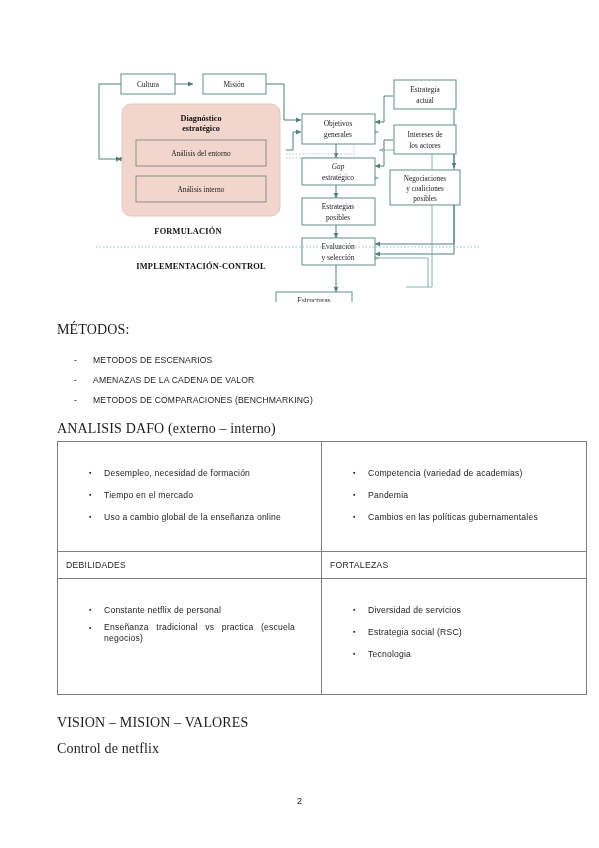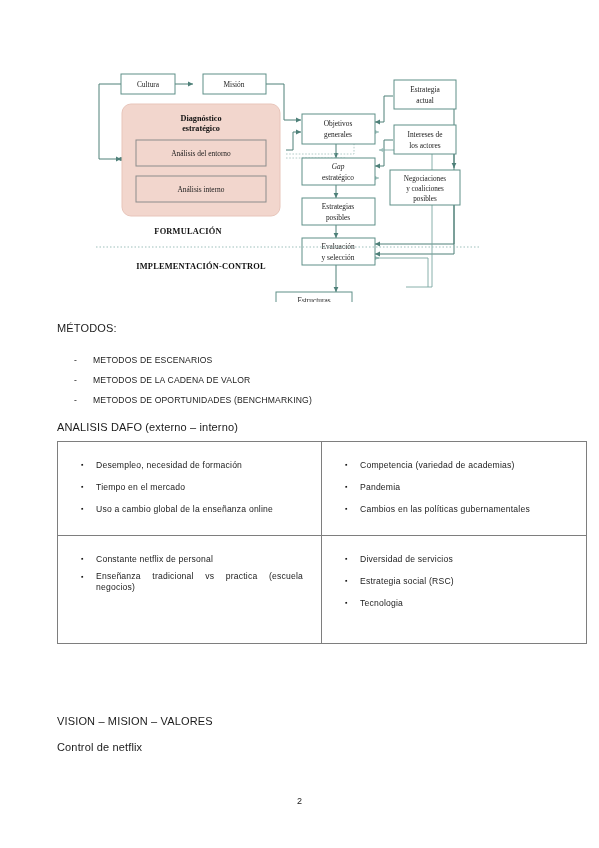--- a/index.html
+++ b/index.html
@@ -48,22 +48,22 @@
     font-family: "Liberation Serif", serif;
     font-size: 8.4px;
     font-weight: bold;
     fill: #111111;
     letter-spacing: 0.2px;
   }
 
   
   .doc-text {
     position: absolute;
-    font-family: Liberation Sans, sans-serif;
-    font-size: 11px;
+    font-family: Liberation Serif, serif;
+    font-size: 14px;
     color: #1b1b1b;
     letter-spacing: 0.15px;
     white-space: nowrap;
   }
   #methods-heading { left: 57px; top: 322px; }
   .method-item {
     position: absolute;
     left: 74px;
     font-family: "Liberation Sans", sans-serif;
     font-size: 8.6px;
@@ -102,21 +102,21 @@
     padding-left: 8px !important;
     font-family: "Liberation Sans", sans-serif;
     font-size: 8.6px;
     letter-spacing: 0.3px;
     color: #1b1b1b;
   }
   .swot-body {
     padding: 9px 10px 12px 10px !important;
   }
   .swot-list {
-    margin: 4px;
+    margin: 12px;
     padding: 0 4px 0 24px;
     list-style: none;
   }
   .swot-list li {
     position: relative;
     font-family: "Liberation Sans", sans-serif;
     font-size: 8.6px;
     color: #1b1b1b;
     letter-spacing: 0.2px;
     line-height: 20px;
@@ -294,24 +294,24 @@
     <text class="dg-phase-label" x="113" y="207" text-anchor="middle">IMPLEMENTACIÓN-CONTROL</text>
   </svg>
 </div>
 
 <div class="doc-text" id="methods-heading">MÉTODOS:</div>
 
 <div class="method-item" id="method-0">
   <span class="dash">-</span><span>METODOS DE ESCENARIOS</span>
 </div>
 <div class="method-item" id="method-1">
-  <span class="dash">-</span><span>METODOS DE LA CADENA DE VALOR</span>
+  <span class="dash">-</span><span>AMENAZAS DE LA CADENA DE VALOR</span>
 </div>
 <div class="method-item" id="method-2">
-  <span class="dash">-</span><span>METODOS DE OPORTUNIDADES (BENCHMARKING)</span>
+  <span class="dash">-</span><span>METODOS DE COMPARACIONES (BENCHMARKING)</span>
 </div>
 
 <div class="doc-text" id="dafo-heading">ANALISIS DAFO (externo – interno)</div>
 
 <table id="swot-table">
   <tbody>
   <tr>
     <td class="col-left swot-body">
       <ul class="swot-list">
         <li>Desempleo, necesidad de formación</li>
@@ -319,20 +319,24 @@
         <li>Uso a cambio global de la enseñanza online</li>
       </ul>
     </td>
     <td class="col-right swot-body">
       <ul class="swot-list">
         <li>Competencia (variedad de academias)</li>
         <li>Pandemia</li>
         <li>Cambios en las políticas gubernamentales</li>
       </ul>
     </td>
+  </tr>
+  <tr>
+    <td class="col-left swot-head">DEBILIDADES</td>
+    <td class="col-right swot-head">FORTALEZAS</td>
   </tr>
   <tr>
     <td class="col-left swot-body cell-tall">
       <div class="swot-body-inner">
         <ul class="swot-list">
           <li>Constante netflix de personal</li>
           <li class="justify">Enseñanza  tradicional  vs  practica  (escuela negocios)</li>
         </ul>
       </div>
     </td>

